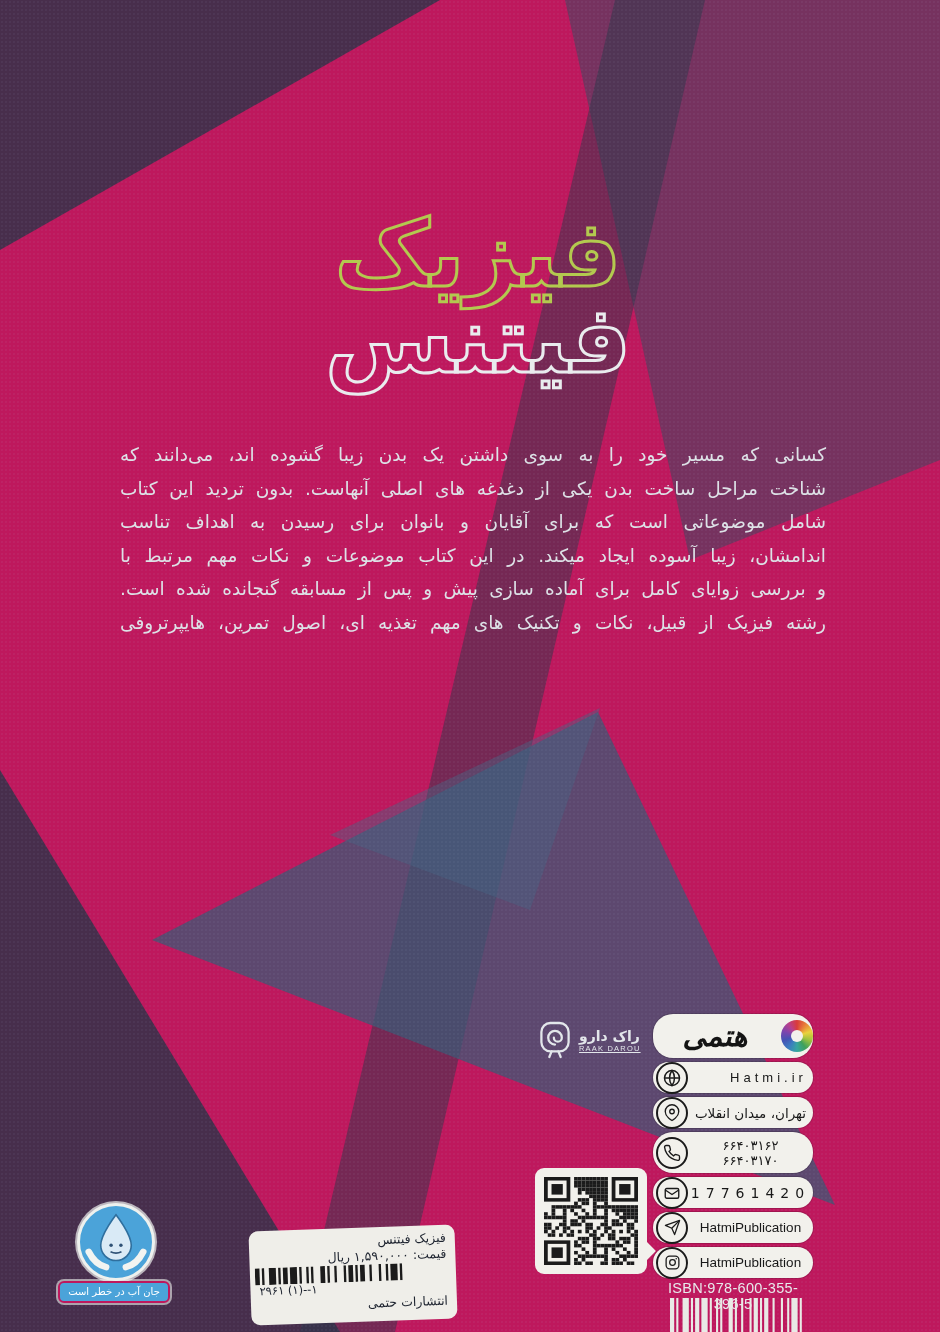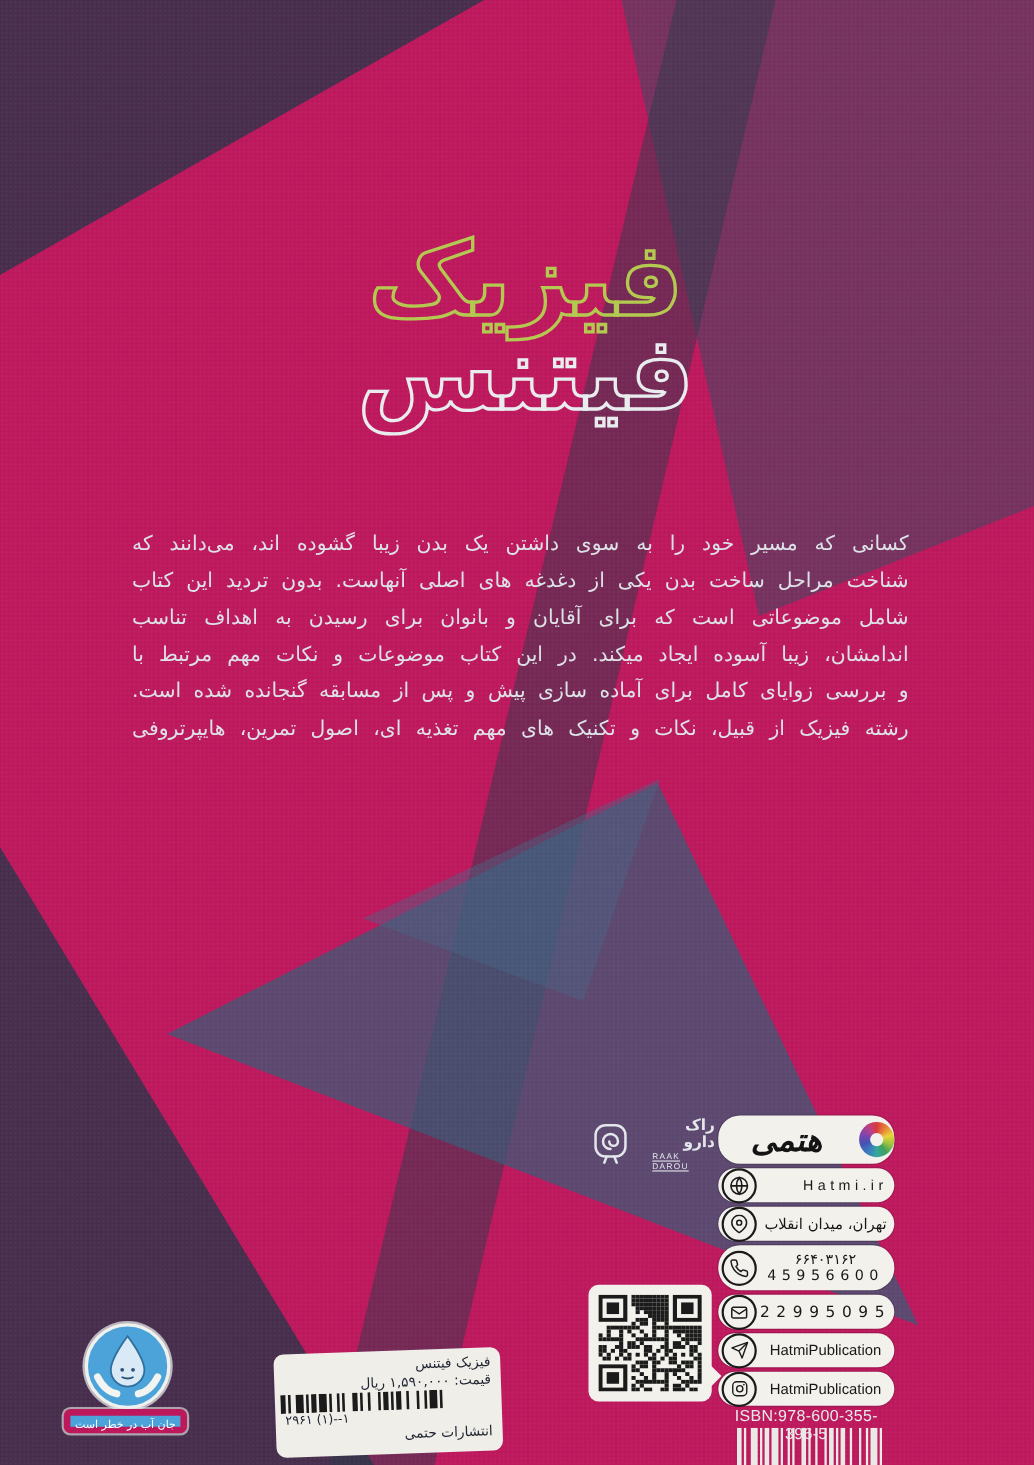--- a/index.html
+++ b/index.html
@@ -18,24 +18,24 @@
   .facet-bottomleft{background:#293448;clip-path:polygon(0 770px,340px 1332px,0 1332px);opacity:.8;}
   .texture{position:absolute;inset:0;pointer-events:none;
     background-image:radial-gradient(rgba(173,196,224,.055) 1px,transparent 1.2px);
     background-size:4px 4px;}
   
   .title-word{position:absolute;text-align:center;font-weight:bold;color:transparent;line-height:1;}
   .title-green{top:208px;left:268px;width:420px;font-size:93px;-webkit-text-stroke:3px #b3c94f;}
   .title-white{top:294px;left:255px;width:446px;font-size:93px;-webkit-text-stroke:3px #e9ecee;}
   
   .desc{position:absolute;top:438px;left:120px;width:706px;direction:rtl;color:#dde2e7;
-    font-size:18.5px;line-height:33.5px;margin-top:40px;}
+    font-size:18.5px;line-height:33.5px;}
   .desc-line{text-align:justify;text-align-last:justify;white-space:nowrap;}
   
-  .raak{position:absolute;left:538px;top:1014px;width:112px;height:52px;display:flex;align-items:center;gap:21px;color:#e3e7eb;}
+  .raak{position:absolute;left:538px;top:1014px;width:112px;height:52px;display:flex;align-items:center;gap:7px;color:#e3e7eb;}
   .raak svg{flex:0 0 auto;}
   .raak-txt{display:flex;flex-direction:column;align-items:flex-start;}
   .raak-fa{font-size:14px;font-weight:bold;direction:rtl;}
   .raak-en{font-size:7.5px;letter-spacing:1.2px;font-family:"Liberation Sans",sans-serif;text-decoration:underline;}
   
   .pill{position:absolute;left:653px;width:160px;background:#f2f1ec;border-radius:20px;
     display:flex;align-items:center;box-shadow:0 0 0 1px rgba(0,0,0,.15);}
   .pill .badge{flex:0 0 auto;width:28px;height:28px;margin-left:3px;border-radius:50%;
     background:#f2f1ec;border:2px solid #1b1b1b;display:flex;align-items:center;justify-content:center;}
   .pill .ptxt{flex:1;text-align:center;color:#181818;}
@@ -71,21 +71,21 @@
   .pl-price{font-size:12.5px;text-align:right;margin-top:1px;}
   .pl-barcode{width:152px;height:17px;margin:1px 40px 0 0;}
   .pl-barcode svg{width:100%;height:100%;}
   .pl-code{font-size:11.5px;text-align:left;direction:rtl;line-height:13px;}
   .pl-publisher{font-size:12.5px;text-align:right;padding-left:26px;margin-top:1px;}
   
   .water{position:absolute;left:58px;top:1203px;width:112px;height:100px;}
   .water-circle{position:absolute;left:19px;top:0;width:72px;height:72px;border-radius:50%;
     background:#4ba3d9;border:3px solid #eef1ee;box-shadow:0 0 0 2px rgba(238,241,238,.7);}
   .water-banner{position:absolute;left:0;bottom:0;width:112px;height:22px;background:#4ba3d9;
-    border:6px solid #be185d;border-radius:6px;box-sizing:border-box;color:#fff;
+    border:2px solid #be185d;border-radius:6px;box-sizing:border-box;color:#fff;
     font-size:10px;line-height:18px;text-align:center;direction:rtl;box-shadow:0 0 0 2px rgba(238,241,238,.6);}
   .water-circle svg{position:absolute;inset:0;}
 </style>
 </head>
 <body>
 
 <div class="cover">
 
   <div class="facet facet-right-band"></div>
   <div class="facet facet-topleft"></div>
@@ -146,32 +146,32 @@
   </div>
 
   <div class="pill row-phone">
     <div class="badge">
       <svg width="18" height="18" viewBox="0 0 24 24" fill="none" stroke="#1b1b1b" stroke-width="1.8">
         <path d="M22 16.9v3a2 2 0 0 1-2.2 2 19.8 19.8 0 0 1-8.6-3.1 19.5 19.5 0 0 1-6-6A19.8 19.8 0 0 1 2.1 4.1 2 2 0 0 1 4.1 2h3a2 2 0 0 1 2 1.7 12.8 12.8 0 0 0 .7 2.8 2 2 0 0 1-.4 2.1L8.1 9.9a16 16 0 0 0 6 6l1.3-1.3a2 2 0 0 1 2.1-.4 12.8 12.8 0 0 0 2.8.7 2 2 0 0 1 1.7 2z"></path>
       </svg>
     </div>
     <div class="ptxt">
       <div>۶۶۴۰۳۱۶۲</div>
-      <div>45956600</div>
+      <div>۶۶۴۰۳۱۷۰</div>
     </div>
   </div>
 
   <div class="pill row-sms">
     <div class="badge">
       <svg width="18" height="18" viewBox="0 0 24 24" fill="none" stroke="#1b1b1b" stroke-width="1.8">
         <rect x="3" y="6" width="18" height="13" rx="2"></rect>
         <path d="M3 8l9 6 9-6"></path>
       </svg>
     </div>
-    <div class="ptxt">22995095</div>
+    <div class="ptxt">17761420</div>
   </div>
 
   <div class="pill row-telegram">
     <div class="badge">
       <svg width="17" height="17" viewBox="0 0 24 24" fill="none" stroke="#1b1b1b" stroke-width="1.8" stroke-linejoin="round">
         <path d="M22 2L11 13"></path>
           <path d="M22 2l-7 20-4-9-9-4z"></path>
       </svg>
     </div>
     <div class="ptxt">HatmiPublication</div>

